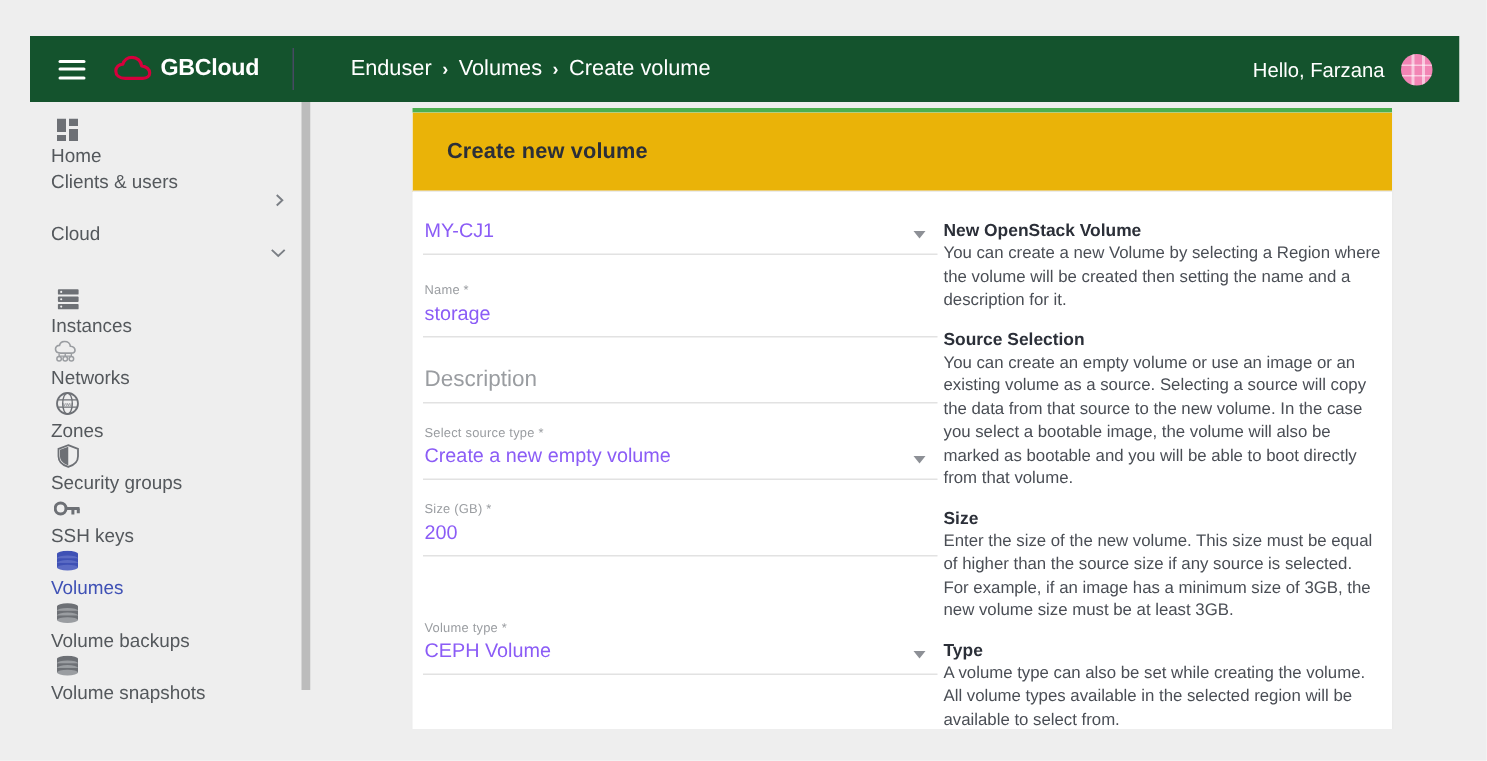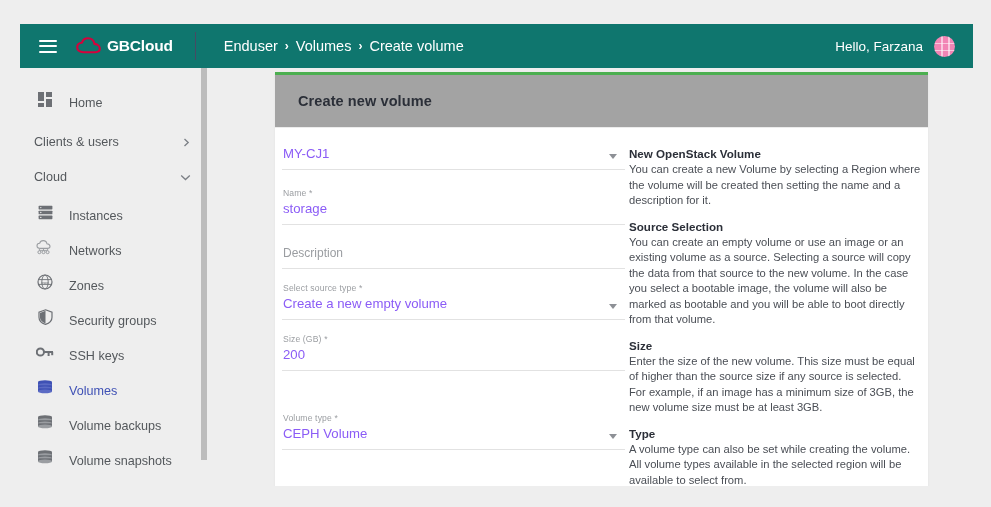--- a/index.html
+++ b/index.html
@@ -20,21 +20,21 @@
     background: #eeeeee;
     overflow: hidden;
   }
 
   
   .topbar {
     position: absolute;
     left: 0; top: 0;
     width: 953px;
     height: 44px;
-    background: #0f766e;
+    background: #14532d;
     display: flex;
     align-items: center;
   }
   .hamburger {
     width: 18px; height: 13px;
     margin-left: 19px;
     display: flex; flex-direction: column; justify-content: space-between;
     cursor: pointer;
   }
   .hamburger i { display:block; height: 2px; background: #ffffff; border-radius: 1px; }
@@ -48,21 +48,21 @@
     letter-spacing: -0.2px;
   }
 
   .topbar-divider {
     width: 1px; height: 28px;
     background: #474a63;
     margin-left: 22px;
   }
 
   .breadcrumb {
-    margin-left: 16px;
+    margin-left: 26px;
     display: flex; align-items: center;
     color: #ffffff;
     font-size: 14.5px;
     padding-left: 12px;
   }
   .crumb { color: #ffffff; white-space: nowrap; }
   .crumb-sep {
     margin: 0 7px;
     color: #ffffff;
     font-size: 12px;
@@ -94,26 +94,27 @@
   .sidebar {
     position: absolute;
     left: 0; top: 44px;
     width: 187px;
     height: 418px;
     background: #eeeeee;
     overflow: hidden;
   }
   .nav-item {
     height: 35px;
-    display: flex; align-items: flex-end;
+    display: flex; align-items: flex-start;
     padding-left: 14px;
     font-size: 12.6px;
     color: #54585c;
     cursor: pointer;
     position: relative;
+    flex-direction: column;
   }
   .nav-item.section { padding-left: 8px; color: #54585c; }
   .nav-item.active .nav-label { color: #3f51b5; }
   .nav-icon {
     width: 22px; height: 22px;
     margin-right: 13px;
     display: flex; align-items: center; justify-content: center;
     flex: 0 0 22px;
   }
   .nav-label { white-space: nowrap; }
@@ -156,21 +157,21 @@
     left: 68px; top: 4px;
     width: 653px;
     height: 414px;
     background: #ffffff;
     border-top: 3px solid #4caf50;
     box-shadow: 0 1px 2px rgba(0,0,0,0.06);
     overflow: hidden;
   }
   .card-header {
     height: 53px;
-    background: #a3a3a3;
+    background: #eab308;
     border-bottom: 1px solid #ececec;
     display: flex; align-items: center;
     padding-left: 23px;
   }
   .card-title {
     font-size: 14.5px;
     font-weight: bold;
     color: #2b2f38;
     letter-spacing: 0.1px;
   }
@@ -199,21 +200,21 @@
     line-height: 11px;
     padding-left: 1px;
   }
   .field-value {
     font-size: 13.2px;
     color: #8b5cf6;
     line-height: 20px;
     padding-left: 1px;
     white-space: nowrap;
   }
-  .field-value.placeholder { color: #9a9da1; font-size: 12px; }
+  .field-value.placeholder { color: #9a9da1; font-size: 15px; }
   .field-underline {
     height: 1px;
     background: #e2e2e2;
     margin-top: 5px;
   }
   .caret {
     position: absolute;
     right: 8px;
     bottom: 11px;
     width: 0; height: 0;

